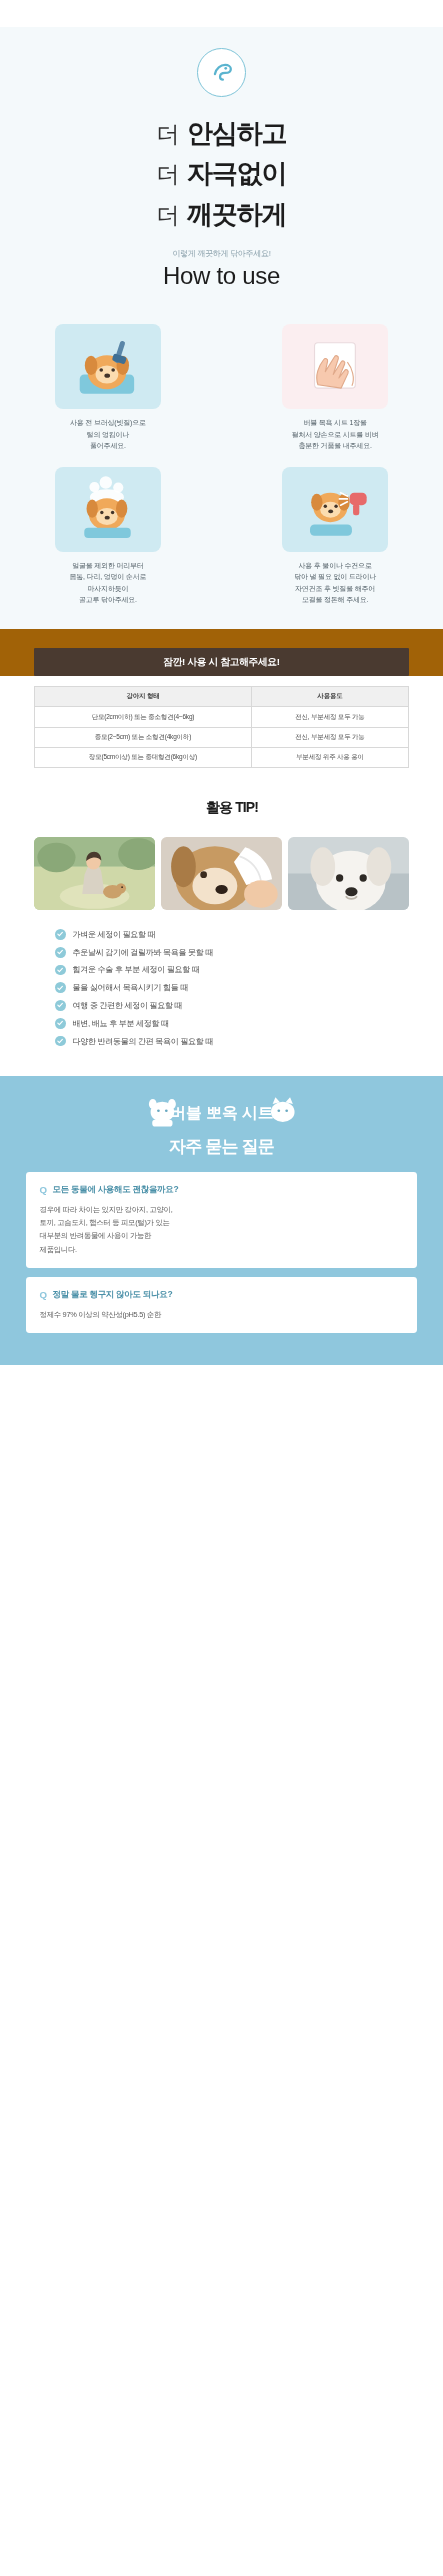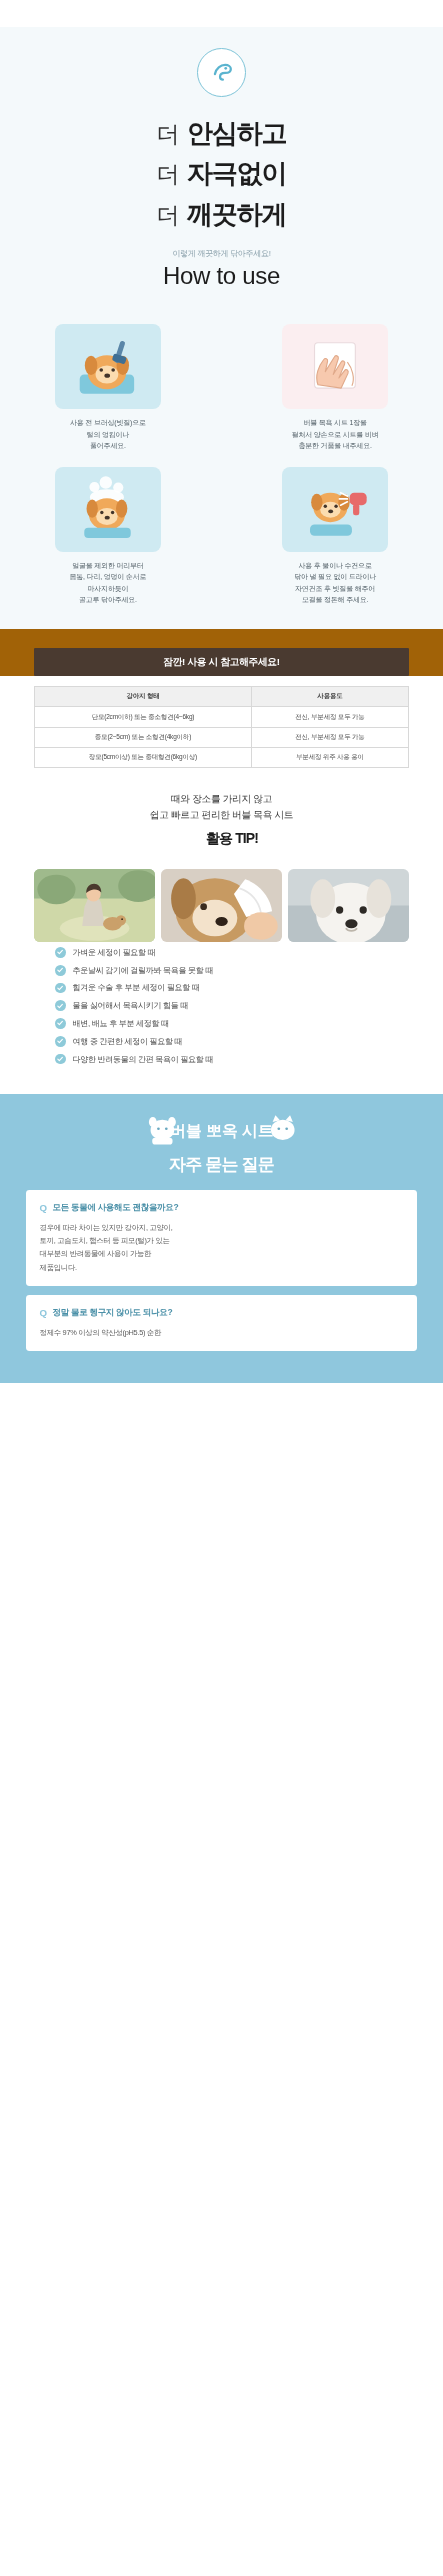--- a/index.html
+++ b/index.html
@@ -109,21 +109,21 @@
     display: flex; justify-content: center; gap: 5.7px;
     padding: 14.8px 34px 0; background: #ffffff;
   }
   .photo {
     width: 123px; height: 73px; border-radius: 5.7px; overflow: hidden;
     position: relative;
   }
   .photo svg { display: block; width: 100%; height: 100%; }
 
   
-  .checklist { padding: 2px 55px 26px; background: #ffffff; }
+  .checklist { padding: 15px 55px 26px; background: #ffffff; }
   .check-row {
     display: flex; align-items: center; gap: 6.8px;
     padding: 3.4px 0;
   }
   .check-ic {
     width: 10.8px; height: 10.8px; flex: none;
     border-radius: 50%; background: #8ecad9;
     display: flex; align-items: center; justify-content: center;
   }
   .check-ic svg { display: block; }
@@ -308,22 +308,20 @@
         </tr>
         <tr>
           <td>장모(5cm이상) 또는 중대형견(6kg이상)</td>
           <td>부분세정 위주 사용 용이</td>
         </tr>
       </tbody>
     </table>
   </div>
 
   <section class="tip">
-    <div class="tip-lead">때와 장소를 가리지 않고
-쉽고 빠르고 편리한 버블 목욕 시트</div>
     <div class="tip-title">활용 TIP!</div>
   </section>
 
   <div class="photos">
     <div class="photo">
       <svg viewBox="0 0 216 128" preserveAspectRatio="none">
         <rect width="216" height="128" fill="#b9cfa8"></rect>
         <rect y="0" width="216" height="52" fill="#9fba8c"></rect>
         <rect y="52" width="216" height="76" fill="#cfd8a8"></rect>
         <ellipse cx="40" cy="36" rx="34" ry="26" fill="#8aa878"></ellipse>
@@ -397,29 +395,29 @@
           </svg>
       </span>
       <span class="check-tx">물을 싫어해서 목욕시키기 힘들 때</span>
     </div>
     <div class="check-row">
       <span class="check-ic">
         <svg width="6.2" height="6.2" viewBox="0 0 11 11">
             <path d="M1.5 5.6 L4.2 8.3 L9.5 2.6" fill="none" stroke="#ffffff" stroke-width="2" stroke-linecap="round" stroke-linejoin="round"></path>
           </svg>
       </span>
+      <span class="check-tx">여행 중 간편한 세정이 필요할 때</span>
+    </div>
+    <div class="check-row">
+      <span class="check-ic">
+        <svg width="6.2" height="6.2" viewBox="0 0 11 11">
+            <path d="M1.5 5.6 L4.2 8.3 L9.5 2.6" fill="none" stroke="#ffffff" stroke-width="2" stroke-linecap="round" stroke-linejoin="round"></path>
+          </svg>
+      </span>
       <span class="check-tx">배변, 배뇨 후 부분 세정할 때</span>
-    </div>
-    <div class="check-row">
-      <span class="check-ic">
-        <svg width="6.2" height="6.2" viewBox="0 0 11 11">
-            <path d="M1.5 5.6 L4.2 8.3 L9.5 2.6" fill="none" stroke="#ffffff" stroke-width="2" stroke-linecap="round" stroke-linejoin="round"></path>
-          </svg>
-      </span>
-      <span class="check-tx">여행 중 간편한 세정이 필요할 때</span>
     </div>
     <div class="check-row">
       <span class="check-ic">
         <svg width="6.2" height="6.2" viewBox="0 0 11 11">
             <path d="M1.5 5.6 L4.2 8.3 L9.5 2.6" fill="none" stroke="#ffffff" stroke-width="2" stroke-linecap="round" stroke-linejoin="round"></path>
           </svg>
       </span>
       <span class="check-tx">다양한 반려동물의 간편 목욕이 필요할 때</span>
     </div>
   </section>

